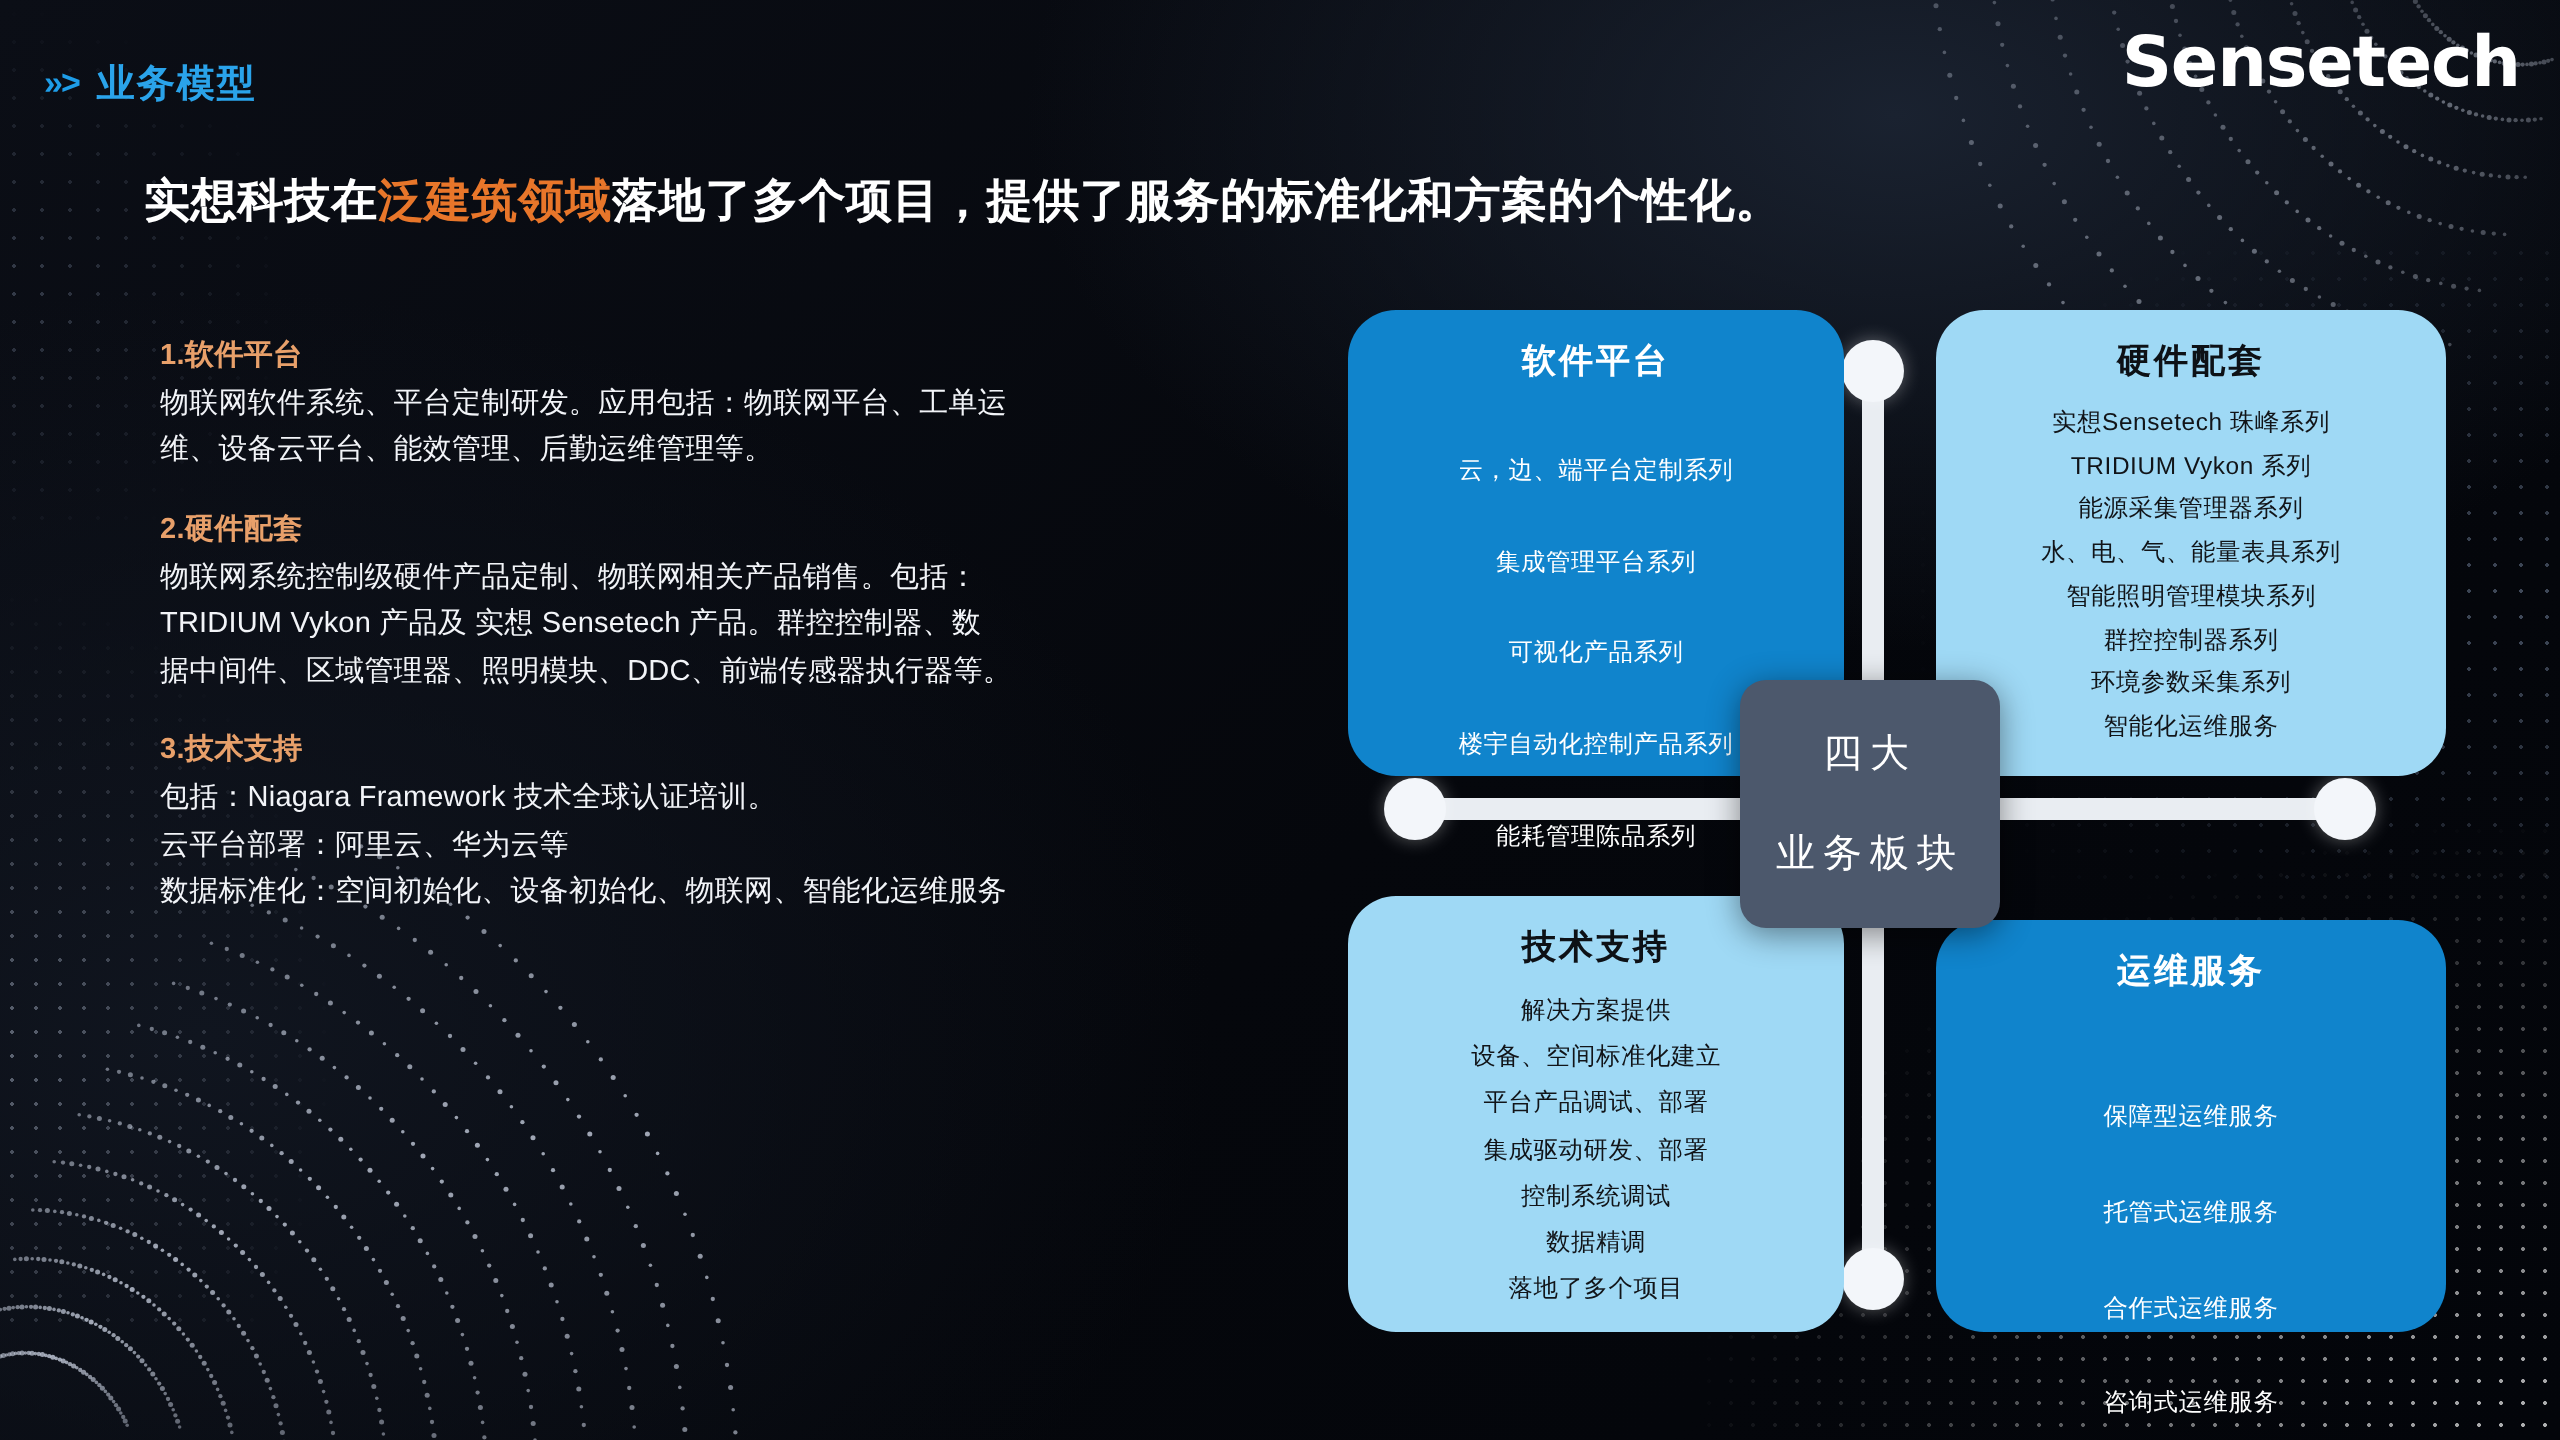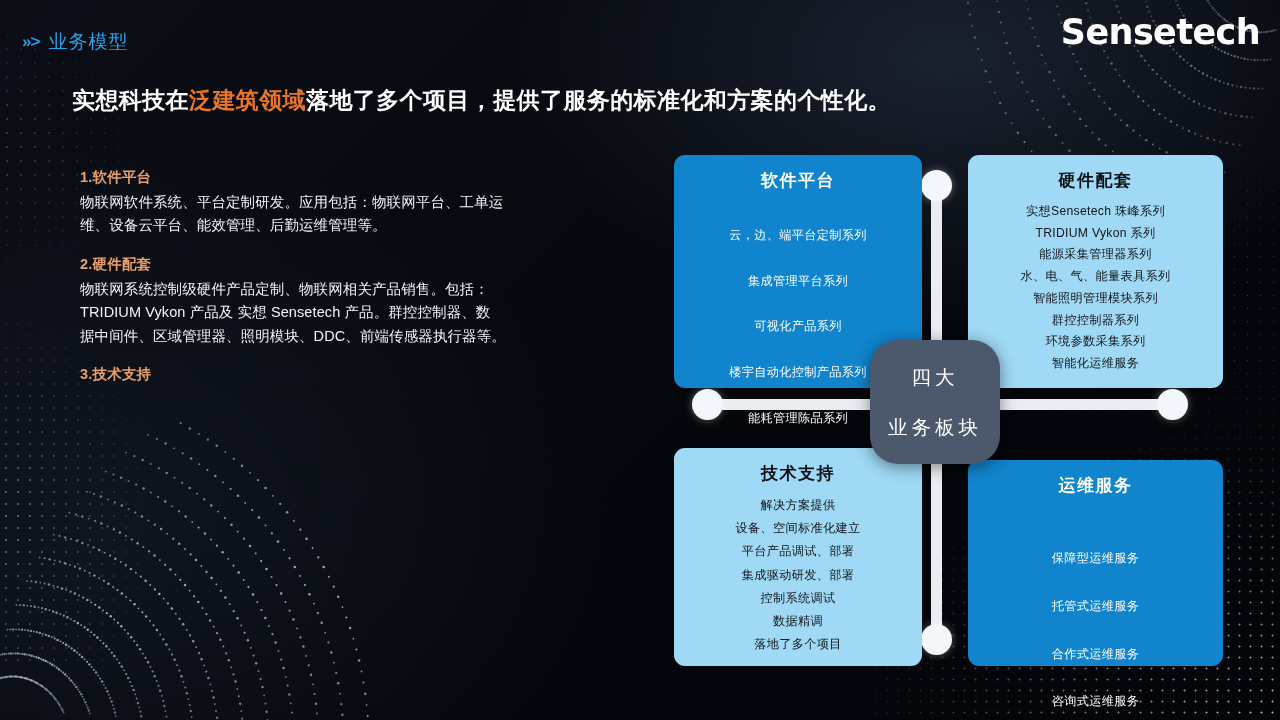--- a/index.html
+++ b/index.html
@@ -56,21 +56,21 @@
   .swirl { position:absolute; left:-40px; bottom:-30px; width:420px; height:330px; opacity:.85; }
   .swirl-tr { position:absolute; right:-30px; top:-40px; width:360px; height:300px; opacity:.5; }
 
   
   .section-tag {
     position:absolute; left:22px; top:29px; z-index:6;
     display:flex; align-items:center; gap:9px;
   }
   .chev { color:#1e9de8; font-size:17px; font-weight:700; letter-spacing:-1px; }
   .section-tag .tag-text {
-    color:#2aa3ea; font-size:19px; font-weight:400; letter-spacing:1px;
+    color:#2aa3ea; font-size:19px; font-weight:700; letter-spacing:1px;
   }
   .brand {
     position:absolute; right:20px; top:12px; z-index:6;
     color:#fff; font-size:35px; font-weight:700; letter-spacing:-.6px;
     font-family:"DejaVu Sans","Liberation Sans",sans-serif;
   }
 
   .headline {
     position:absolute; left:72px; top:85px; z-index:6;
     font-size:23px; font-weight:700; color:#fff; letter-spacing:.4px;
@@ -104,21 +104,21 @@
   .node {
     position:absolute; width:31px; height:31px; border-radius:50%;
     background:#f3f6fa; box-shadow:0 0 9px rgba(255,255,255,.34);
   }
   .node.top    { left:261px; top:30px; }
   .node.bottom { left:261px; top:484px; }
   .node.left   { left:32px;  top:249px; }
   .node.right  { left:497px; top:249px; }
 
   .panel {
-    position:absolute; border-radius:11px; z-index:2;
+    position:absolute; border-radius:24px; z-index:2;
     padding:14px 10px 12px;
     display:flex; flex-direction:column; align-items:center;
   }
   .panel.blue  { background:#1084cc; }
   .panel.light { background:#9fd9f5; }
 
   .p-title { font-size:17px; font-weight:700; letter-spacing:1.5px; margin-bottom:9px; }
   .panel.blue  .p-title { color:#ffffff; }
   .panel.light .p-title { color:#0d1116; }
   .p-item { font-size:12.2px; line-height:1.78; letter-spacing:.3px; white-space:nowrap; }
@@ -128,21 +128,21 @@
   #panel-software { left:14px;  top:15px;  width:248px; height:233px; }
   #panel-hardware { left:308px; top:15px;  width:255px; height:233px; }
   #panel-support  { left:14px;  top:308px; width:248px; height:218px; }
   #panel-ops      { left:308px; top:320px; width:255px; height:206px; }
   #panel-ops .p-title { margin-bottom:26px; }
   #panel-ops .p-item  { line-height:1.95; }
   #panel-support .p-item { line-height:1.9; }
 
   .hub {
     position:absolute; left:210px; top:200px; width:130px; height:124px;
-    background:#4c586c; border-radius:28px; z-index:3;
+    background:#4c586c; border-radius:13px; z-index:3;
     display:flex; flex-direction:column; align-items:center; justify-content:center;
     box-shadow:0 3px 16px rgba(0,0,0,.45);
     gap:21px;
   }
   .hub-line { color:#ffffff; font-size:19.5px; letter-spacing:4px; line-height:1.45; }
 </style>
 </head>
 <body>
 
 <div id="bg">
@@ -1091,20 +1091,25 @@
     <div class="blk-title">2.硬件配套</div>
     <div class="blk-body">
       <span class="blk-line">物联网系统控制级硬件产品定制、物联网相关产品销售。包括：</span>
       <span class="blk-line">TRIDIUM Vykon 产品及 实想 Sensetech 产品。群控控制器、数</span>
       <span class="blk-line">据中间件、区域管理器、照明模块、DDC、前端传感器执行器等。</span>
     </div>
   </div>
 
   <div class="blk">
     <div class="blk-title">3.技术支持</div>
+    <div class="blk-body">
+      <span class="blk-line">包括：Niagara Framework 技术全球认证培训。</span>
+      <span class="blk-line">云平台部署：阿里云、华为云等</span>
+      <span class="blk-line">数据标准化：空间初始化、设备初始化、物联网、智能化运维服务</span>
+    </div>
   </div>
 
 
 </div>
 
 <div class="diagram">
 
   <div class="connector">
     <div class="conn-v"></div>
     <div class="conn-h"></div>

